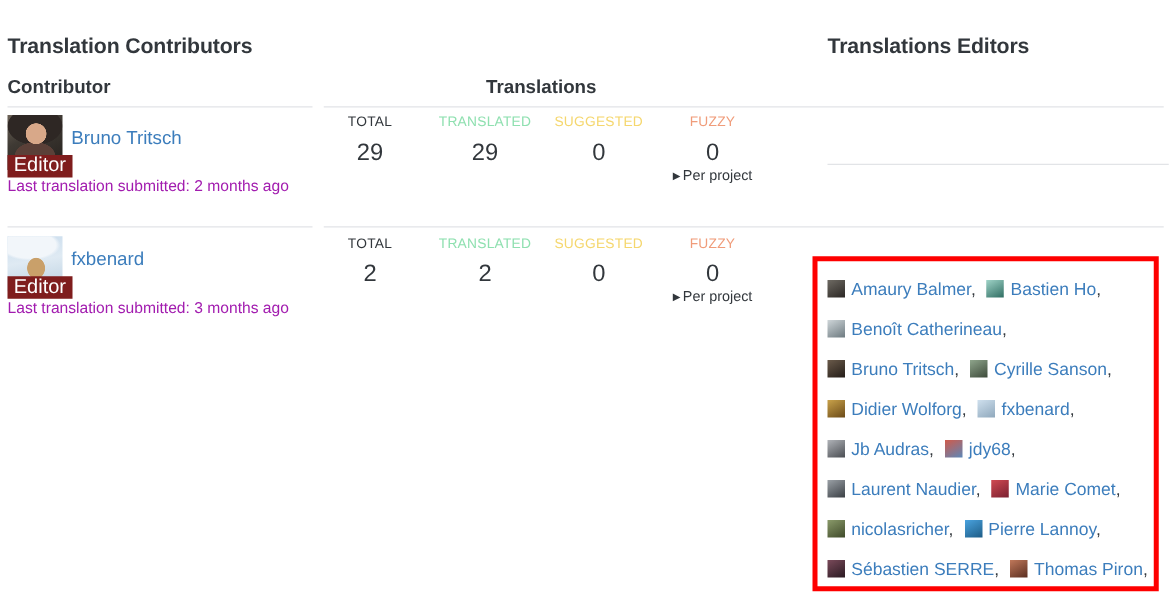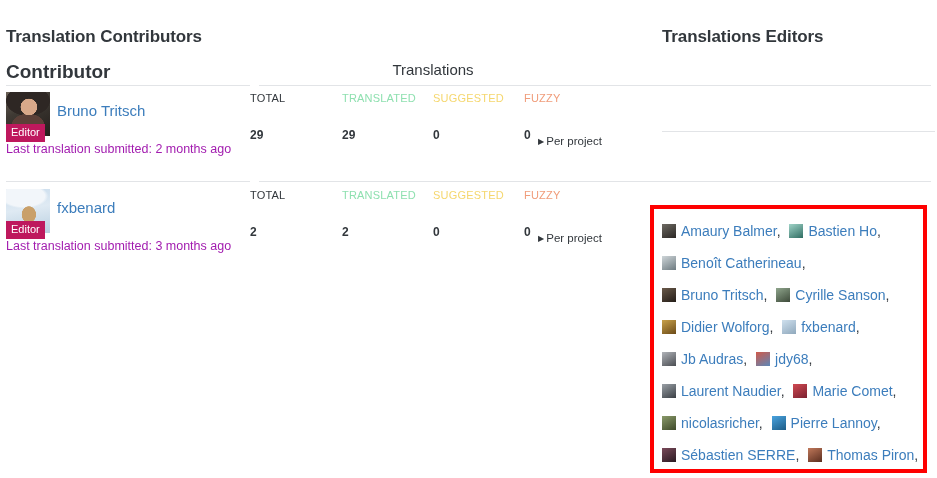--- a/index.html
+++ b/index.html
@@ -19,25 +19,25 @@
     width: 640px; height: 390px;
   }
   .section-title {
     font-size: 17px; font-weight: bold; color: #32373c;
     letter-spacing: -0.1px;
   }
   #contributors-title { position: absolute; left: 6px; top: 27px; }
 
   #col-contributor {
     position: absolute; left: 6px; top: 61px;
-    font-size: 19px; font-weight: bold; color: #32373c;
+    font-size: 15px; font-weight: bold; color: #32373c;
   }
   #col-translations {
     position: absolute; left: 250px; top: 61px; width: 366px;
-    text-align: center; font-size: 15px; font-weight: normal; color: #32373c;
+    text-align: center; font-size: 15px; font-weight: bold; color: #32373c;
   }
 
   .divider-left {
     position: absolute; left: 6px; width: 244px; height: 1px;
     background: #e2e4e7;
   }
   .divider-right {
     position: absolute; left: 259px; width: 672px; height: 1px;
     background: #e2e4e7;
   }
@@ -57,48 +57,48 @@
       linear-gradient(150deg, #6c6257 0%, #3f3a34 38%, #241f1c 100%);
   }
   .avatar-fxbenard {
     background:
       radial-gradient(ellipse 26% 30% at 52% 58%, #c9a06a 0 60%, rgba(201,160,106,0) 65%),
       radial-gradient(ellipse 80% 40% at 40% 16%, #f2f6fa 0 60%, rgba(242,246,250,0) 70%),
       linear-gradient(170deg, #c9dced 0%, #dfeaf3 45%, #b9cfe0 100%);
   }
   .editor-badge {
     position: absolute; left: 6px; top: 32px;
-    background: #be185d; color: #ffffff;
-    font-size: 11px; line-height: 15px;
+    background: #7f1d1d; color: #ffffff;
+    font-size: 16px; line-height: 15px;
     padding: 1px 5px 2px 5px;
     font-family: "Liberation Sans", sans-serif;
     text-align: center;
   }
   .contrib-name {
     position: absolute; left: 57px; top: 10px;
     font-size: 15px; color: #3c7dbc; text-decoration: none;
   }
   .last-sub {
     position: absolute; left: 6px; top: 50px;
     font-size: 12.5px; color: #a21caf;
   }
 
   .stats { position: absolute; left: 250px; top: 0; width: 366px; }
   .stat-cell {
-    position: absolute; top: 0; width: 92px; 
+    position: absolute; top: 0; width: 92px; text-align: center;
   }
   .stat-label {
     font-size: 11px; letter-spacing: 0.2px;
     font-family: "Liberation Sans", sans-serif;
   }
   .lbl-total { color: #32373c; }
   .lbl-translated { color: #8fe0b0; }
   .lbl-suggested { color: #f5d76e; }
   .lbl-fuzzy { color: #f09c7a; }
-  .stat-value { font-size: 12px; color: #32373c; margin-top: 24px; font-weight: bold; }
+  .stat-value { font-size: 19px; color: #32373c; margin-top: 8px; }
   .per-project {
     position: absolute; width: 92px; top: 43px;
     text-align: center; font-size: 11.5px; color: #32373c;
     white-space: nowrap;
   }
   .tri { font-size: 8px; vertical-align: 1px; margin-right: 2px; }
 
   
   #right-panel {
     position: absolute; left: 662px; top: 0; width: 275px; height: 478px;

